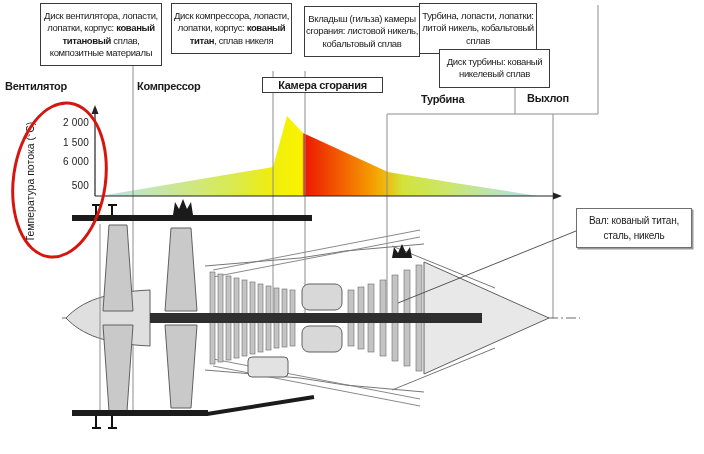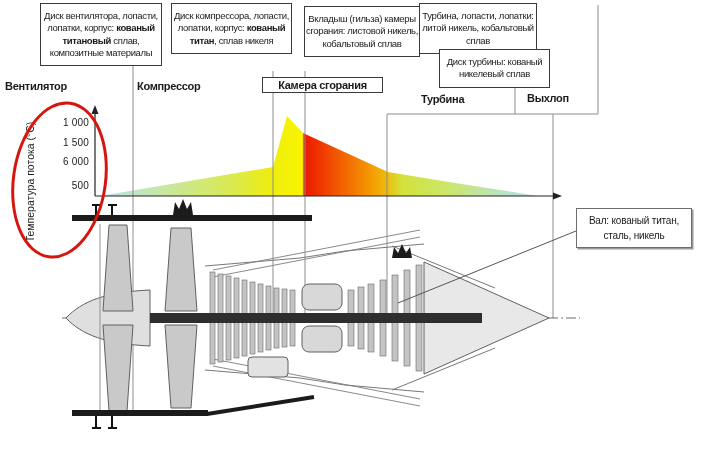--- a/index.html
+++ b/index.html
@@ -150,21 +150,21 @@
   <div class="matbox" style="left:383px;top:3px;width:118px;"><span>Турбина, лопасти, лопатки: литой никель, кобальтовый сплав</span></div>
   <div class="matbox" style="left:403px;top:49px;width:111px;"><span>Диск турбины: кованый никелевый сплав</span></div>
 
   <div class="seclabel" style="left:5px;top:80px;">Вентилятор</div>
   <div class="seclabel" style="left:137px;top:80px;">Компрессор</div>
   <div class="seclabel boxed" style="left:262px;top:77px;width:113px;">Камера сгорания</div>
   <div class="seclabel" style="left:393px;top:93px;margin-left:28px;">Турбина</div>
   <div class="seclabel" style="left:527px;top:92px;">Выхлоп</div>
 
   <div id="ylabel">Температура потока (°C)</div>
-  <div class="tick" style="top:117px;">1 000</div>
+  <div class="tick" style="top:117px;">2 000</div>
   <div class="tick" style="top:137px;">1 500</div>
   <div class="tick" style="top:156px;">6 000</div>
   <div class="tick" style="top:180px;">500</div>
 
   <div id="red-ellipse" style="border-color: rgb(214, 21, 15);"></div>
 
   <div id="callout"><span>Вал: </span><span class="b">кованый титан,</span><span> сталь, никель</span></div>
 
 
 </div>

